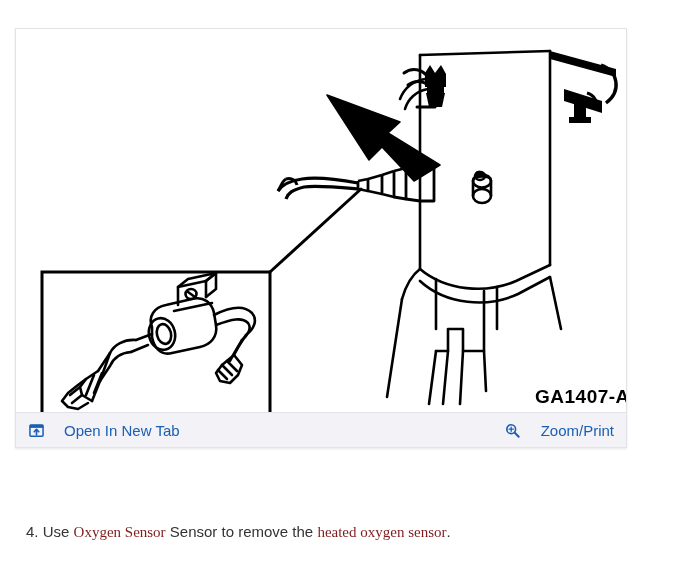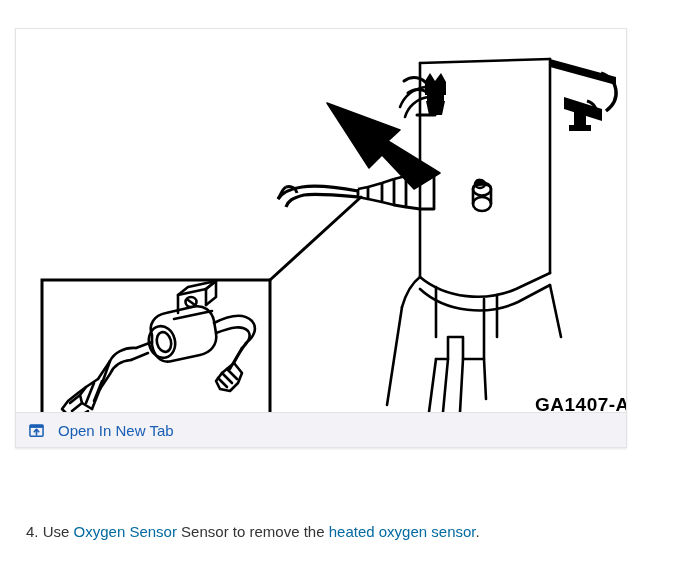--- a/index.html
+++ b/index.html
@@ -24,21 +24,21 @@
     height: 420px;
     background: #ffffff;
     border: 1px solid #e3e3e6;
     box-sizing: border-box;
     box-shadow: 0 1px 2px rgba(0,0,0,0.10);
   }
 
   #figure-canvas {
     position: absolute;
     left: 0;
-    top: 8px;
+    top: 0;
     width: 610px;
     height: 383px;
     overflow: hidden;
     background: #7dd3fc;
   }
   #figure-canvas svg { display: block; }
 
   
   #figure-toolbar {
     position: absolute;
@@ -50,21 +50,21 @@
     border-top: 1px solid #e1e1e6;
     box-sizing: border-box;
     display: flex;
     align-items: center;
     justify-content: space-between;
     padding: 0 12px;
   }
   .tool-link {
     display: flex;
     align-items: center;
-    gap: 14px;
+    gap: 20px;
     color: #1a5fb4;
     font-size: 15px;
     text-decoration: none;
     cursor: pointer;
     white-space: nowrap;
   }
   .tool-link .tool-icon {
     display: inline-flex;
     align-items: center;
     justify-content: center;
@@ -76,22 +76,23 @@
   
   #step-text {
     position: absolute;
     left: 26px;
     top: 523px;
     font-size: 15px;
     color: #333333;
     white-space: nowrap;
   }
   #step-text .link {
-    color: #0369a1;
+    color: #7f1d1d;
     cursor: pointer;
+    font-family: Liberation Serif, serif;
   }
 
   
   .fig-code {
     font-family: "Liberation Sans", sans-serif;
     font-weight: bold;
     font-size: 19px;
     fill: #000000;
     letter-spacing: 0.5px;
   }
@@ -243,20 +244,30 @@
         <svg width="15" height="15" viewBox="0 0 16 16" xmlns="http://www.w3.org/2000/svg">
           <rect x="1" y="2" width="14" height="12" rx="1" fill="none" stroke="#1a5fb4" stroke-width="1.6"></rect>
           <rect x="1" y="2" width="14" height="3.2" fill="#1a5fb4"></rect>
           <path d="M8 12.4 L8 7.4" stroke="#1a5fb4" stroke-width="1.8" stroke-linecap="round"></path>
           <path d="M5.6 9.3 L8 6.7 L10.4 9.3" fill="none" stroke="#1a5fb4" stroke-width="1.8" stroke-linecap="round" stroke-linejoin="round"></path>
         </svg>
       </span>
       <span>Open In New Tab</span>
     </a>
 
+    <a class="tool-link">
+      <span class="tool-icon">
+        <svg width="15" height="15" viewBox="0 0 16 16" xmlns="http://www.w3.org/2000/svg">
+          <circle cx="6.6" cy="6.6" r="4.7" fill="none" stroke="#1a5fb4" stroke-width="1.7"></circle>
+          <path d="M6.6 4.3 L6.6 8.9 M4.3 6.6 L8.9 6.6" stroke="#1a5fb4" stroke-width="1.4" stroke-linecap="round"></path>
+          <path d="M10.2 10.2 L14.6 14.6" stroke="#1a5fb4" stroke-width="2.1" stroke-linecap="round"></path>
+        </svg>
+      </span>
+      <span>Zoom/Print</span>
+    </a>
 
   </div>
 </div>
 
 <div id="step-text">
   <span>4.</span>
   <span>Use</span>
   <span class="link">Oxygen Sensor</span>
   <span>Sensor to remove the</span>
   <span class="link">heated oxygen sensor</span><span>.</span>

